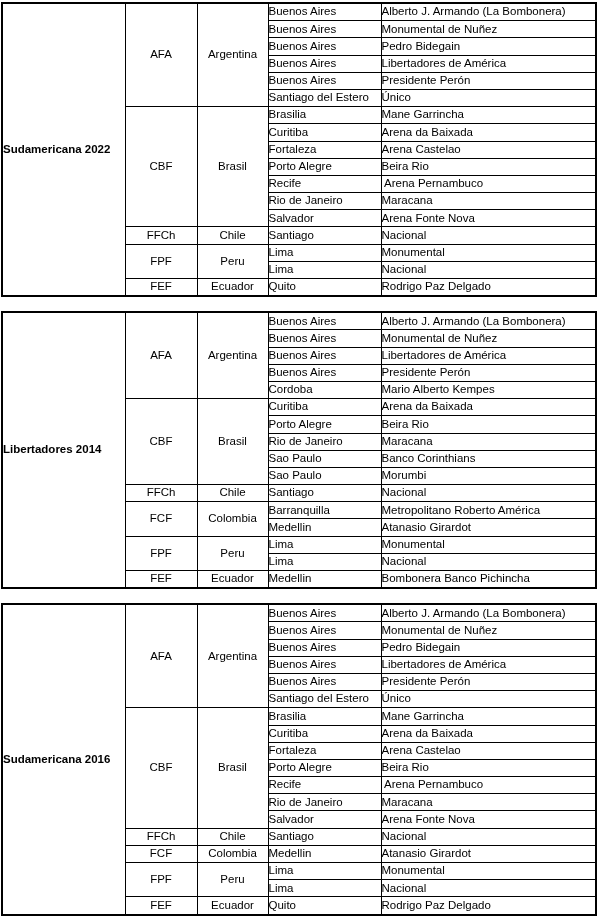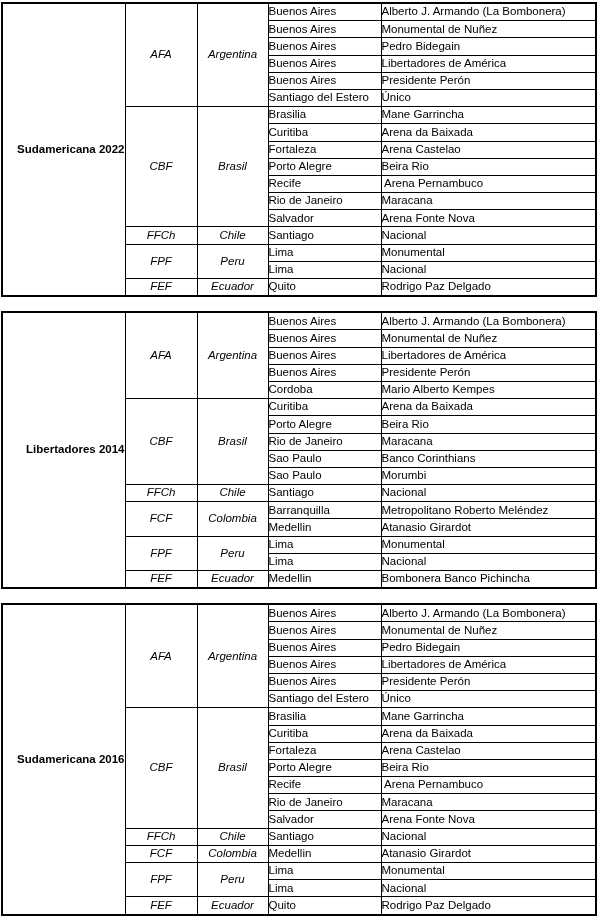--- a/index.html
+++ b/index.html
@@ -29,25 +29,24 @@
     padding: 0;
     font-size: 11.5px;
     line-height: 1;
     vertical-align: middle;
     white-space: pre;
     overflow: hidden;
   }
   td.c-tournament {
     font-weight: bold;
     font-size: 12px;
-    text-align: right;
+    text-align: left;
   }
   td.c-center {
     text-align: center;
-    font-style: italic;
   }
   td.c-left {
     text-align: left;
     padding-left: 3px;
     padding-right: 2px;
   }
 </style>
 </head>
 <body>
 
@@ -200,21 +199,21 @@
           <tr>
             <td class="c-center" rowspan="1">FFCh</td>
             <td class="c-center" rowspan="1">Chile</td>
             <td class="c-left">Santiago</td>
             <td class="c-left">Nacional</td>
           </tr>
           <tr>
             <td class="c-center" rowspan="2">FCF</td>
             <td class="c-center" rowspan="2">Colombia</td>
             <td class="c-left">Barranquilla</td>
-            <td class="c-left">Metropolitano Roberto Meléndez</td>
+            <td class="c-left">Metropolitano Roberto América</td>
           </tr>
           <tr>
             <td class="c-left">Medellin</td>
             <td class="c-left">Atanasio Girardot</td>
           </tr>
           <tr>
             <td class="c-center" rowspan="2">FPF</td>
             <td class="c-center" rowspan="2">Peru</td>
             <td class="c-left">Lima</td>
             <td class="c-left">Monumental</td>

